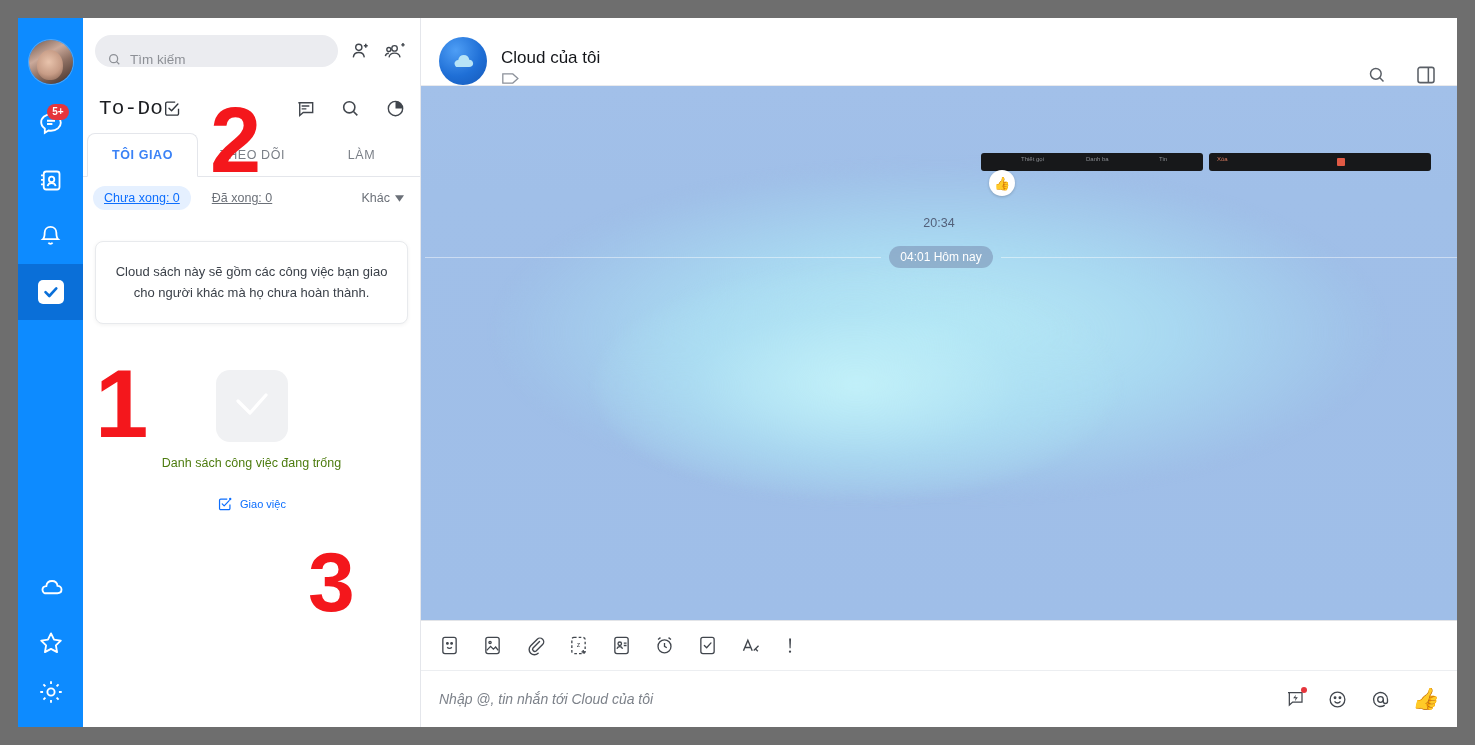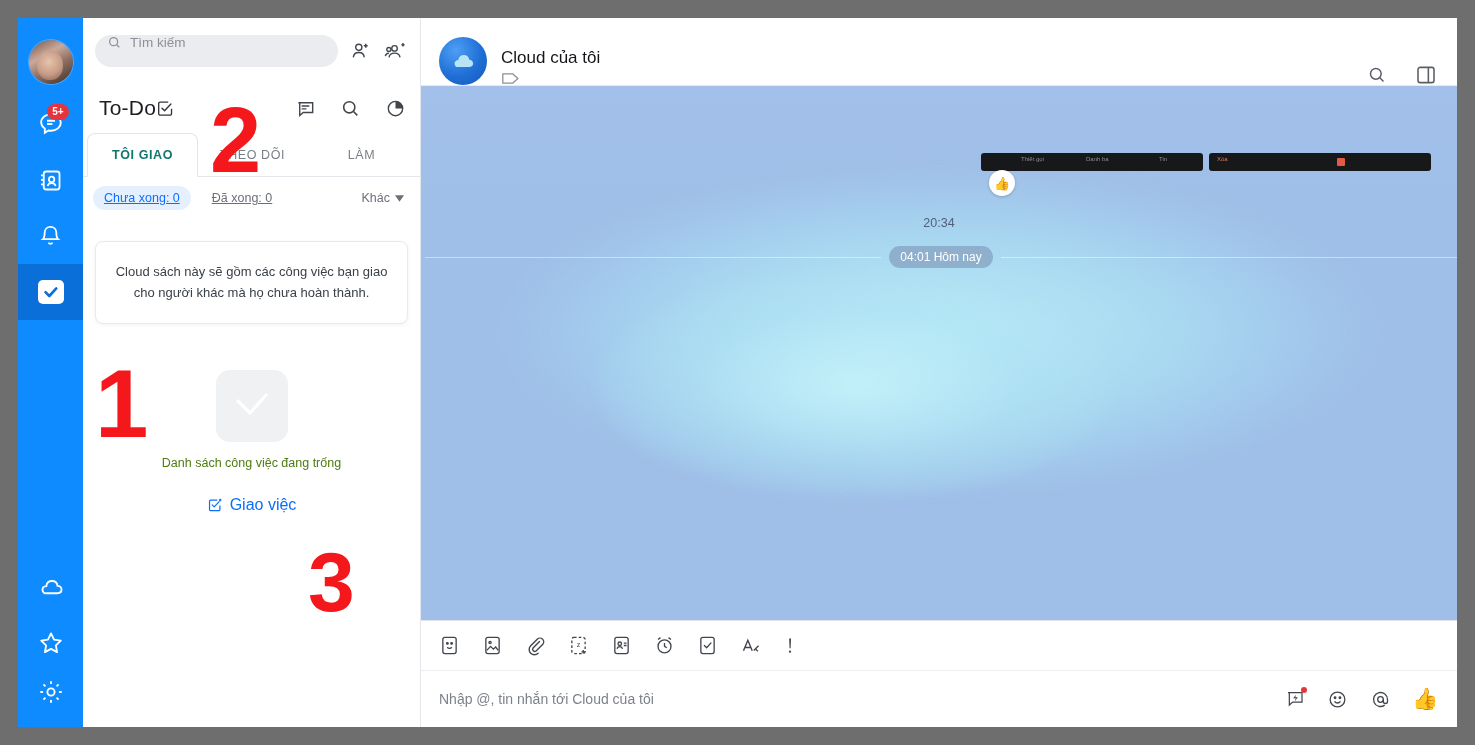--- a/index.html
+++ b/index.html
@@ -62,45 +62,45 @@
     border-right: 1px solid #e4e6eb;
     display: flex; flex-direction: column;
     position: relative;
   }
   .todo-search-row {
     height: 65px; display: flex; align-items: center;
     padding: 0 12px; gap: 12px;
   }
   .search-box {
     flex: 1 1 auto; height: 32px; border-radius: 16px;
-    background: #ebecf0; display: flex; align-items: flex-start;
+    background: #ebecf0; display: flex; align-items: flex-end;
     padding: 0 12px; gap: 8px;
   }
   .search-box span.ph { color: #8d9096; font-size: 13.5px; }
   .icon-btn { color:#5a5f66; cursor:pointer; display:flex; align-items:center; justify-content:center; }
 
   .todo-head {
     height: 50px; display: flex; align-items: center;
-    padding: 0 14px 0 16px; 
+    padding: 0 14px 0 16px;  font-family: Liberation Mono, monospace;
   }
   .todo-title { font-size: 21px; color: #1b1d21; letter-spacing: .2px; }
   .todo-head-icons { margin-left: auto; display:flex; align-items:center; gap: 24px; }
 
   .tabs {
     display: flex; height: 44px; align-items: stretch;
     border-bottom: 1px solid #e4e6eb;
     padding: 0 4px;
   }
   .tab {
     flex: 1 1 0; display:flex; align-items:center; justify-content:center;
     font-size: 12.5px; color: #7a7f87; letter-spacing: .6px;
     cursor: pointer; position: relative;
   }
   .tab.active {
-    color: #0f766e; font-weight: bold;
+    color: #3b82f6; font-weight: bold;
     background: #fff;
     border: 1px solid #e4e6eb; border-bottom: 1px solid #fff;
     border-radius: 8px 8px 0 0;
     margin-bottom: -1px;
   }
   .filters {
     display:flex; align-items:center; gap: 10px;
     padding: 9px 12px 9px 10px;
   }
   .chip {
@@ -124,21 +124,21 @@
     margin-top: 46px; text-align: center;
   }
   .empty-icon {
     width: 72px; height: 72px; border-radius: 14px;
     background: #f0f1f3; margin: 0 auto 14px auto;
     display:flex; align-items:center; justify-content:center;
   }
   .empty-text { font-size: 12.5px; color: #4d7c0f; }
   .assign-link {
     margin-top: 26px; display:flex; align-items:center; justify-content:center;
-    gap: 7px; color: #0d6efd; font-size: 16px; cursor:pointer;
+    gap: 7px; color: #0d6efd; font-size: 11px; cursor:pointer;
   }
 
   
   .annot {
     position: absolute; color: #f4171c;
     font-family: "Liberation Sans", sans-serif;
     font-weight: bold; line-height: .8;
     pointer-events: none; z-index: 40;
   }
 
@@ -210,21 +210,21 @@
     margin: 0 8px;
   }
 
   
   .composer { flex: 0 0 auto; background:#fff; border-top:1px solid #e2e4e8; }
   .composer-tools {
     height: 50px; display:flex; align-items:center; gap: 22px;
     padding: 0 18px; border-bottom: 1px solid #eceef1; color:#41464d;
   }
   .composer-input {
-    height: 56px; display:flex; align-items:center; padding: 0 18px;
+    height: 56px; display:flex; align-items:center; padding: 0 18px; font-style: italic;
   }
   .composer-ph { font-size: 14px; color: #7d828a; }
   .composer-right { margin-left:auto; display:flex; align-items:center; gap: 22px; color:#41464d; }
   .dot-red {
     position:absolute; top:-2px; right:-2px; width:6px; height:6px;
     border-radius:50%; background:#e5353c;
   }
 </style>
 </head>
 <body>

